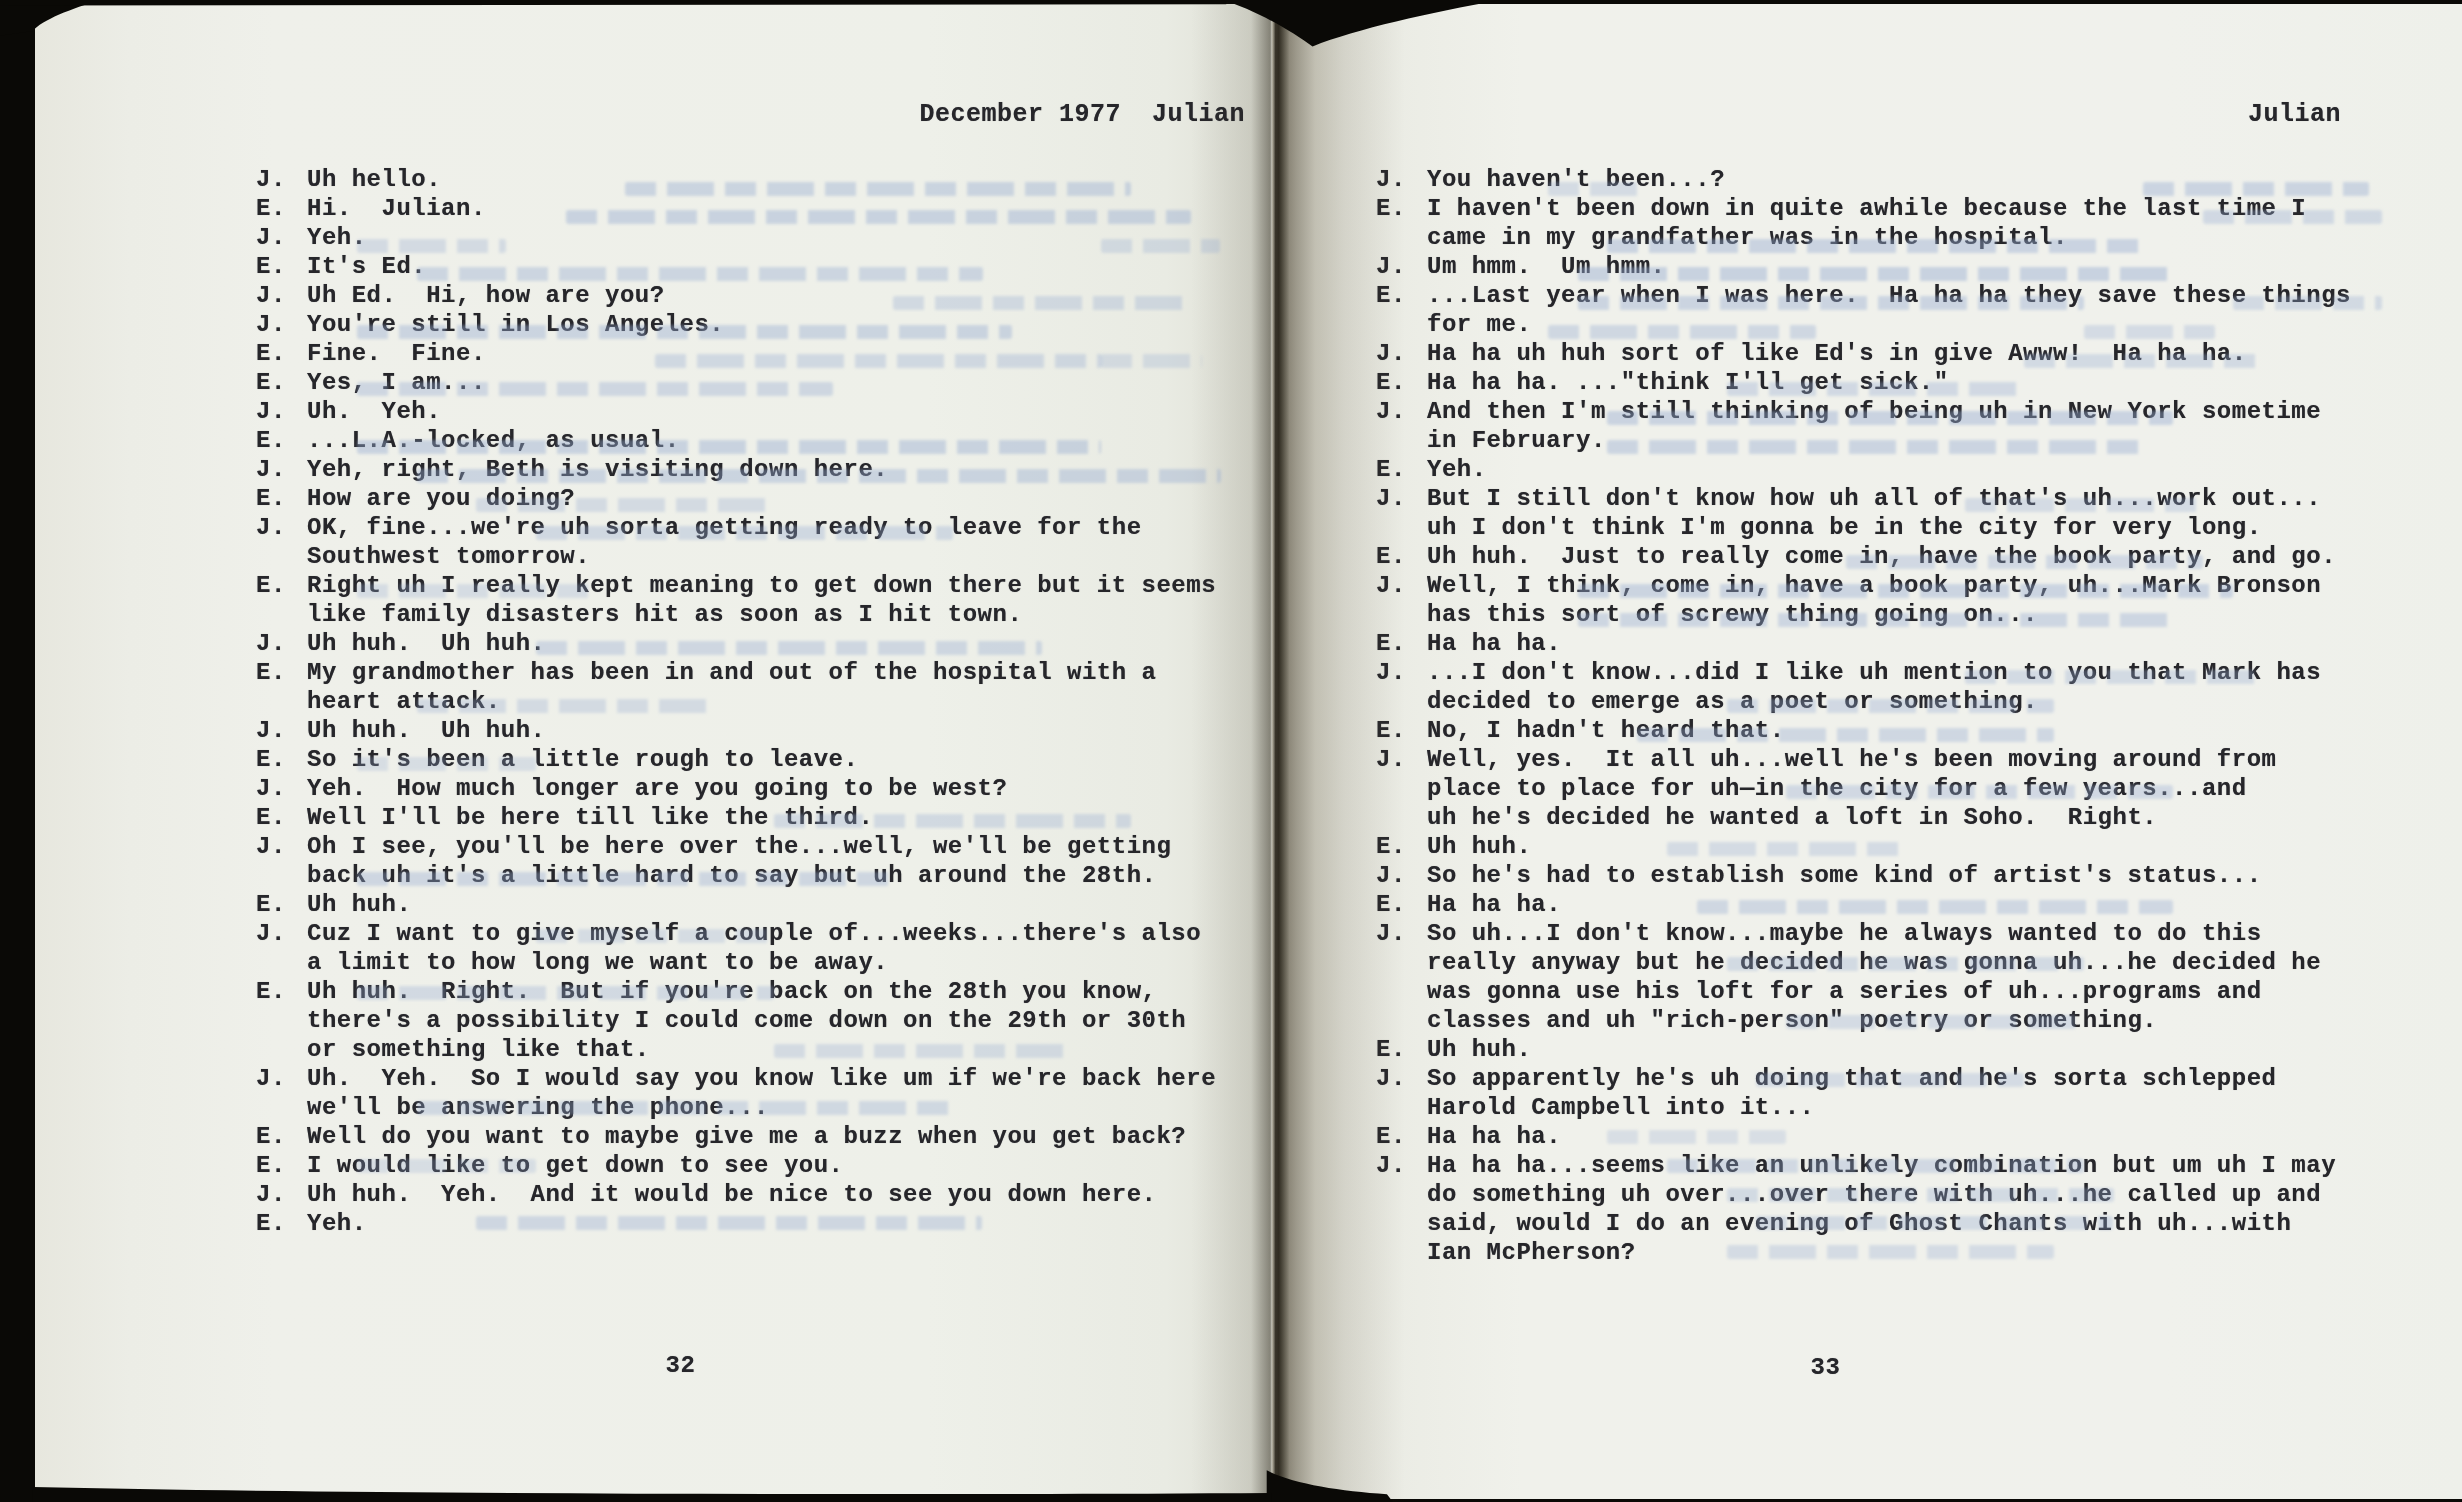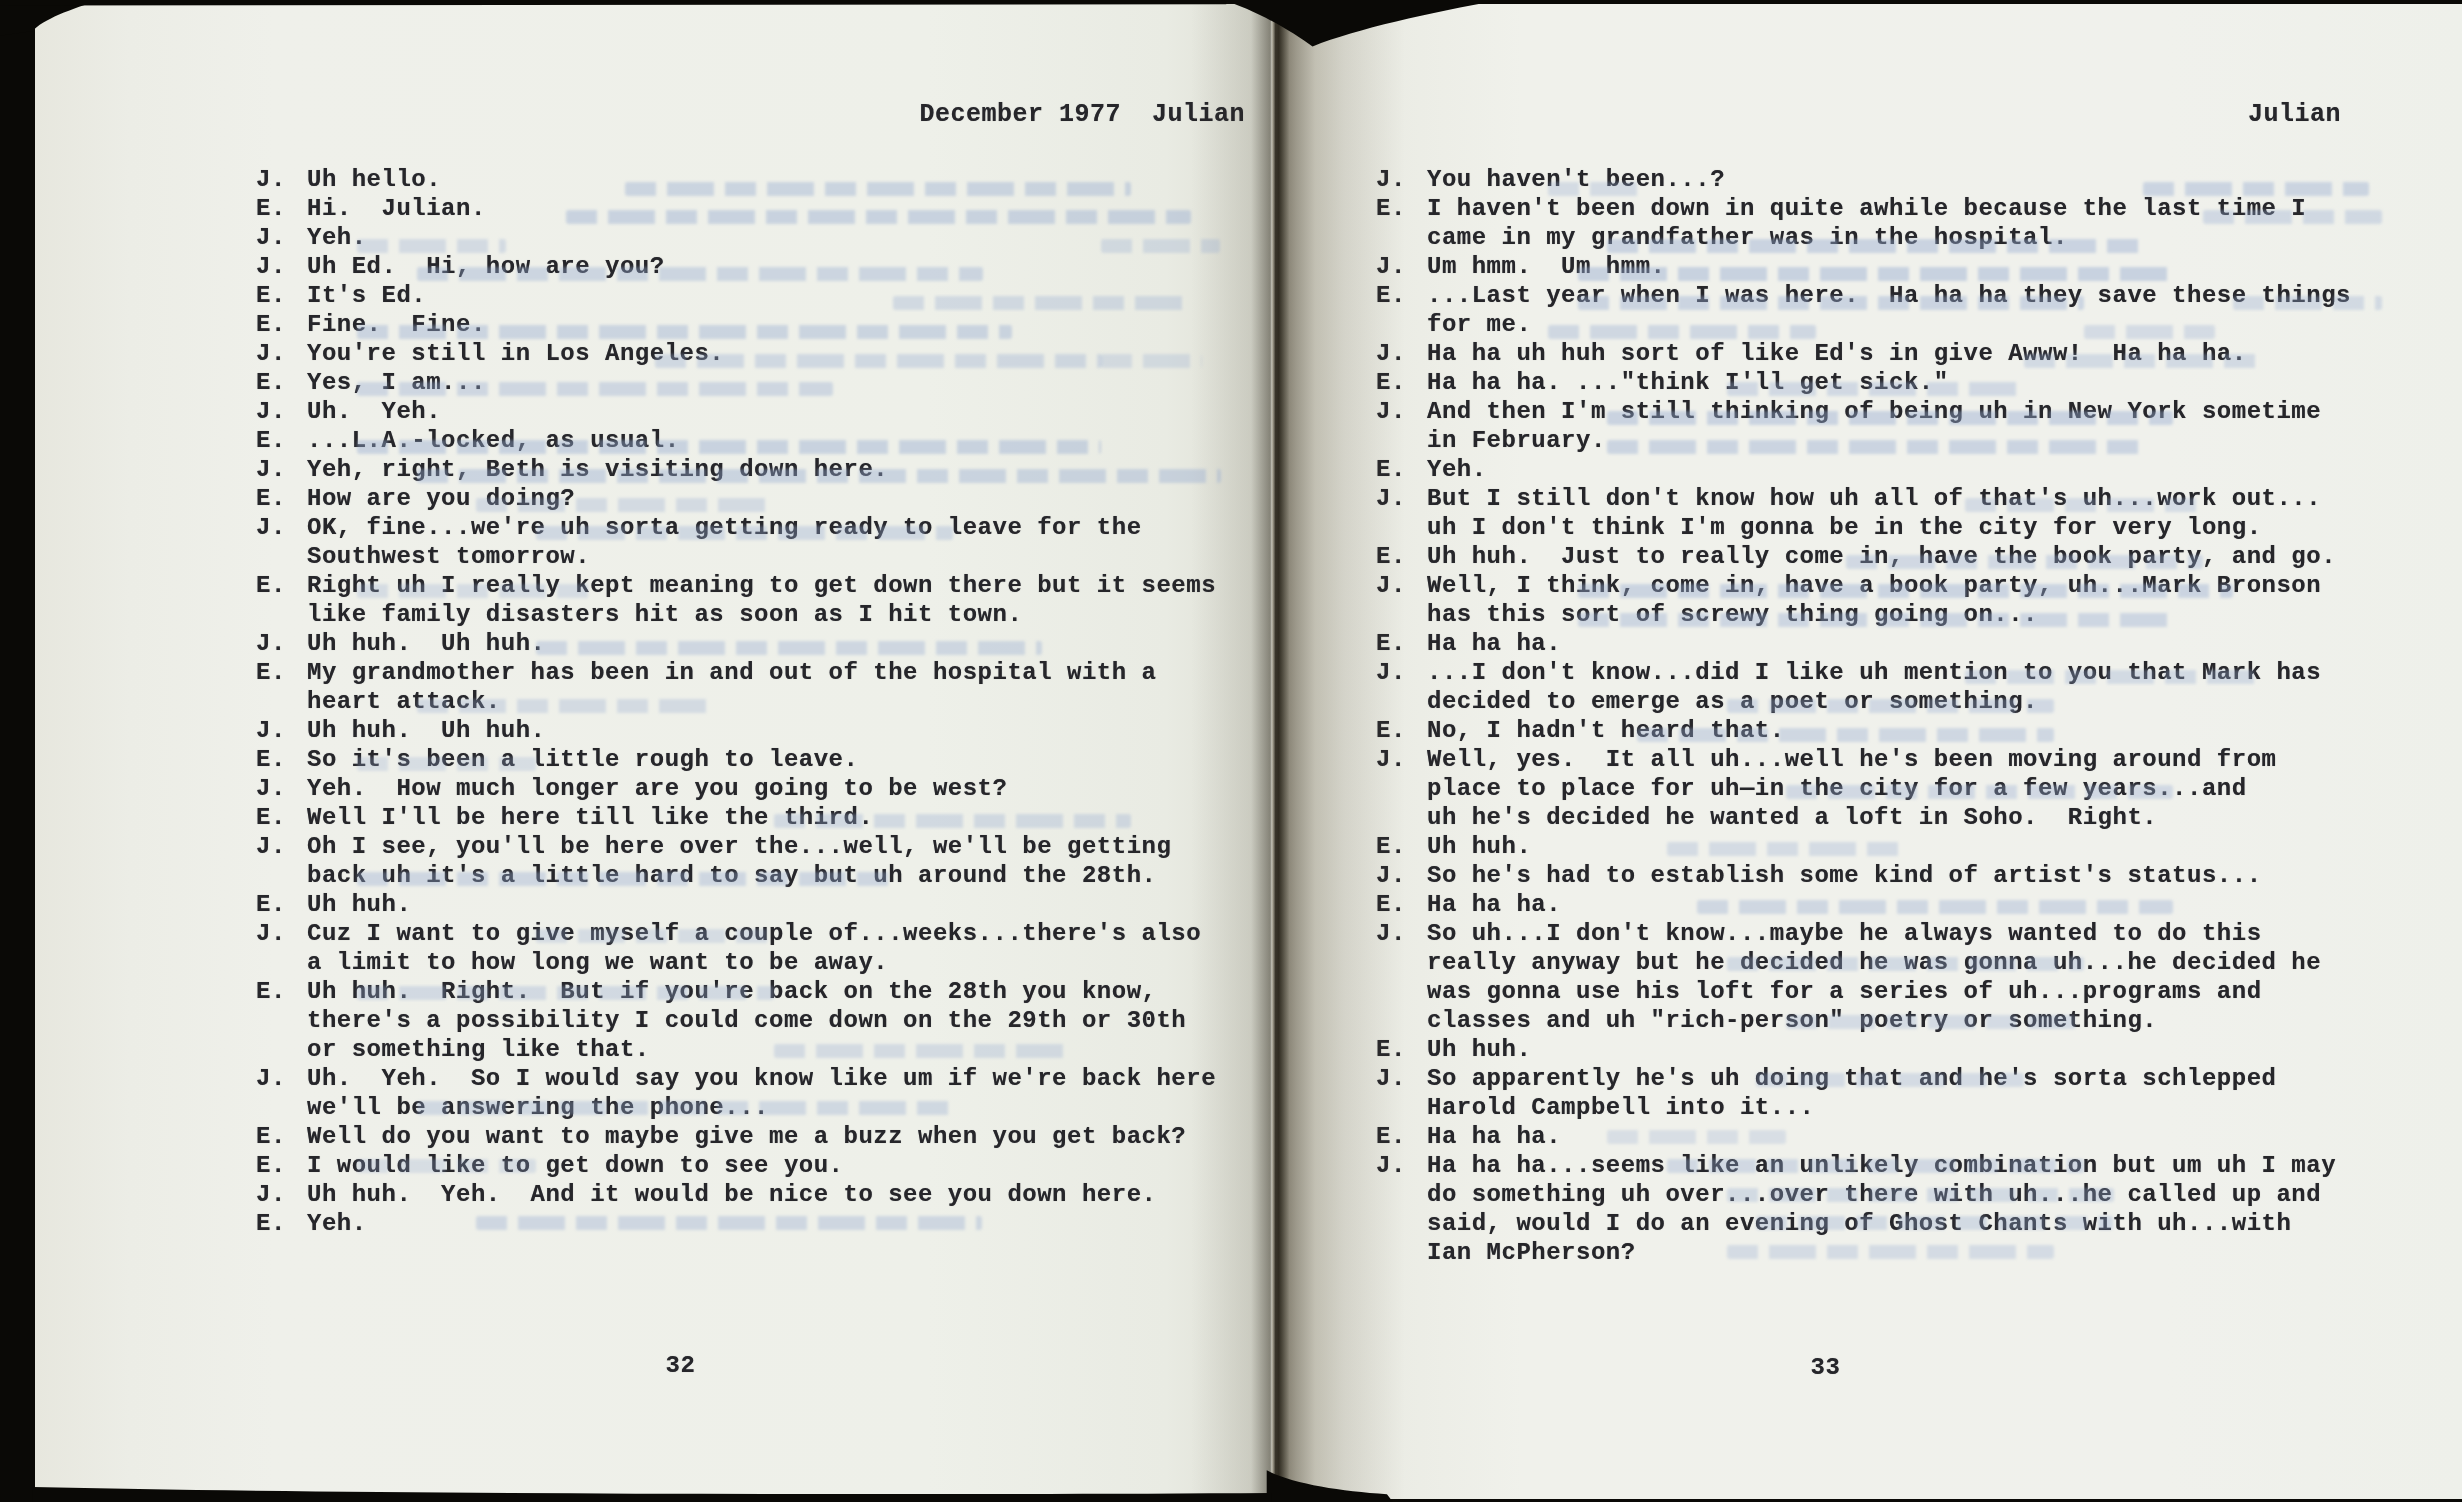--- a/index.html
+++ b/index.html
@@ -48,24 +48,24 @@
     <div class="stain-top"></div>
     <div class="stain-bottom"></div>
   </div>
 
   <div id="left-page" class="page">
     <div class="header" style="top:96px;right:27px;">December 1977  Julian</div>
     <div class="lines" style="left:221px;top:161px;width:1006px;">
         <div class="tr-line"><span class="sp">J.</span><span>Uh hello.</span></div>
         <div class="tr-line"><span class="sp">E.</span><span>Hi.  Julian.</span></div>
         <div class="tr-line"><span class="sp">J.</span><span>Yeh.</span></div>
+        <div class="tr-line"><span class="sp">E.</span><span>It's Ed.</span></div>
         <div class="tr-line"><span class="sp">J.</span><span>Uh Ed.  Hi, how are you?</span></div>
-        <div class="tr-line"><span class="sp">E.</span><span>It's Ed.</span></div>
+        <div class="tr-line"><span class="sp">J.</span><span>You're still in Los Angeles.</span></div>
         <div class="tr-line"><span class="sp">E.</span><span>Fine.  Fine.</span></div>
-        <div class="tr-line"><span class="sp">J.</span><span>You're still in Los Angeles.</span></div>
         <div class="tr-line"><span class="sp">E.</span><span>Yes, I am...</span></div>
         <div class="tr-line"><span class="sp">J.</span><span>Uh.  Yeh.</span></div>
         <div class="tr-line"><span class="sp">E.</span><span>...L.A.-locked, as usual.</span></div>
         <div class="tr-line"><span class="sp">J.</span><span>Yeh, right, Beth is visiting down here.</span></div>
         <div class="tr-line"><span class="sp">E.</span><span>How are you doing?</span></div>
         <div class="tr-line"><span class="sp">J.</span><span>OK, fine...we're uh sorta getting ready to leave for the</span></div>
         <div class="tr-line"><span class="sp"></span><span>Southwest tomorrow.</span></div>
         <div class="tr-line"><span class="sp">E.</span><span>Right uh I really kept meaning to get down there but it seems</span></div>
         <div class="tr-line"><span class="sp"></span><span>like family disasters hit as soon as I hit town.</span></div>
         <div class="tr-line"><span class="sp">J.</span><span>Uh huh.  Uh huh.</span></div>

